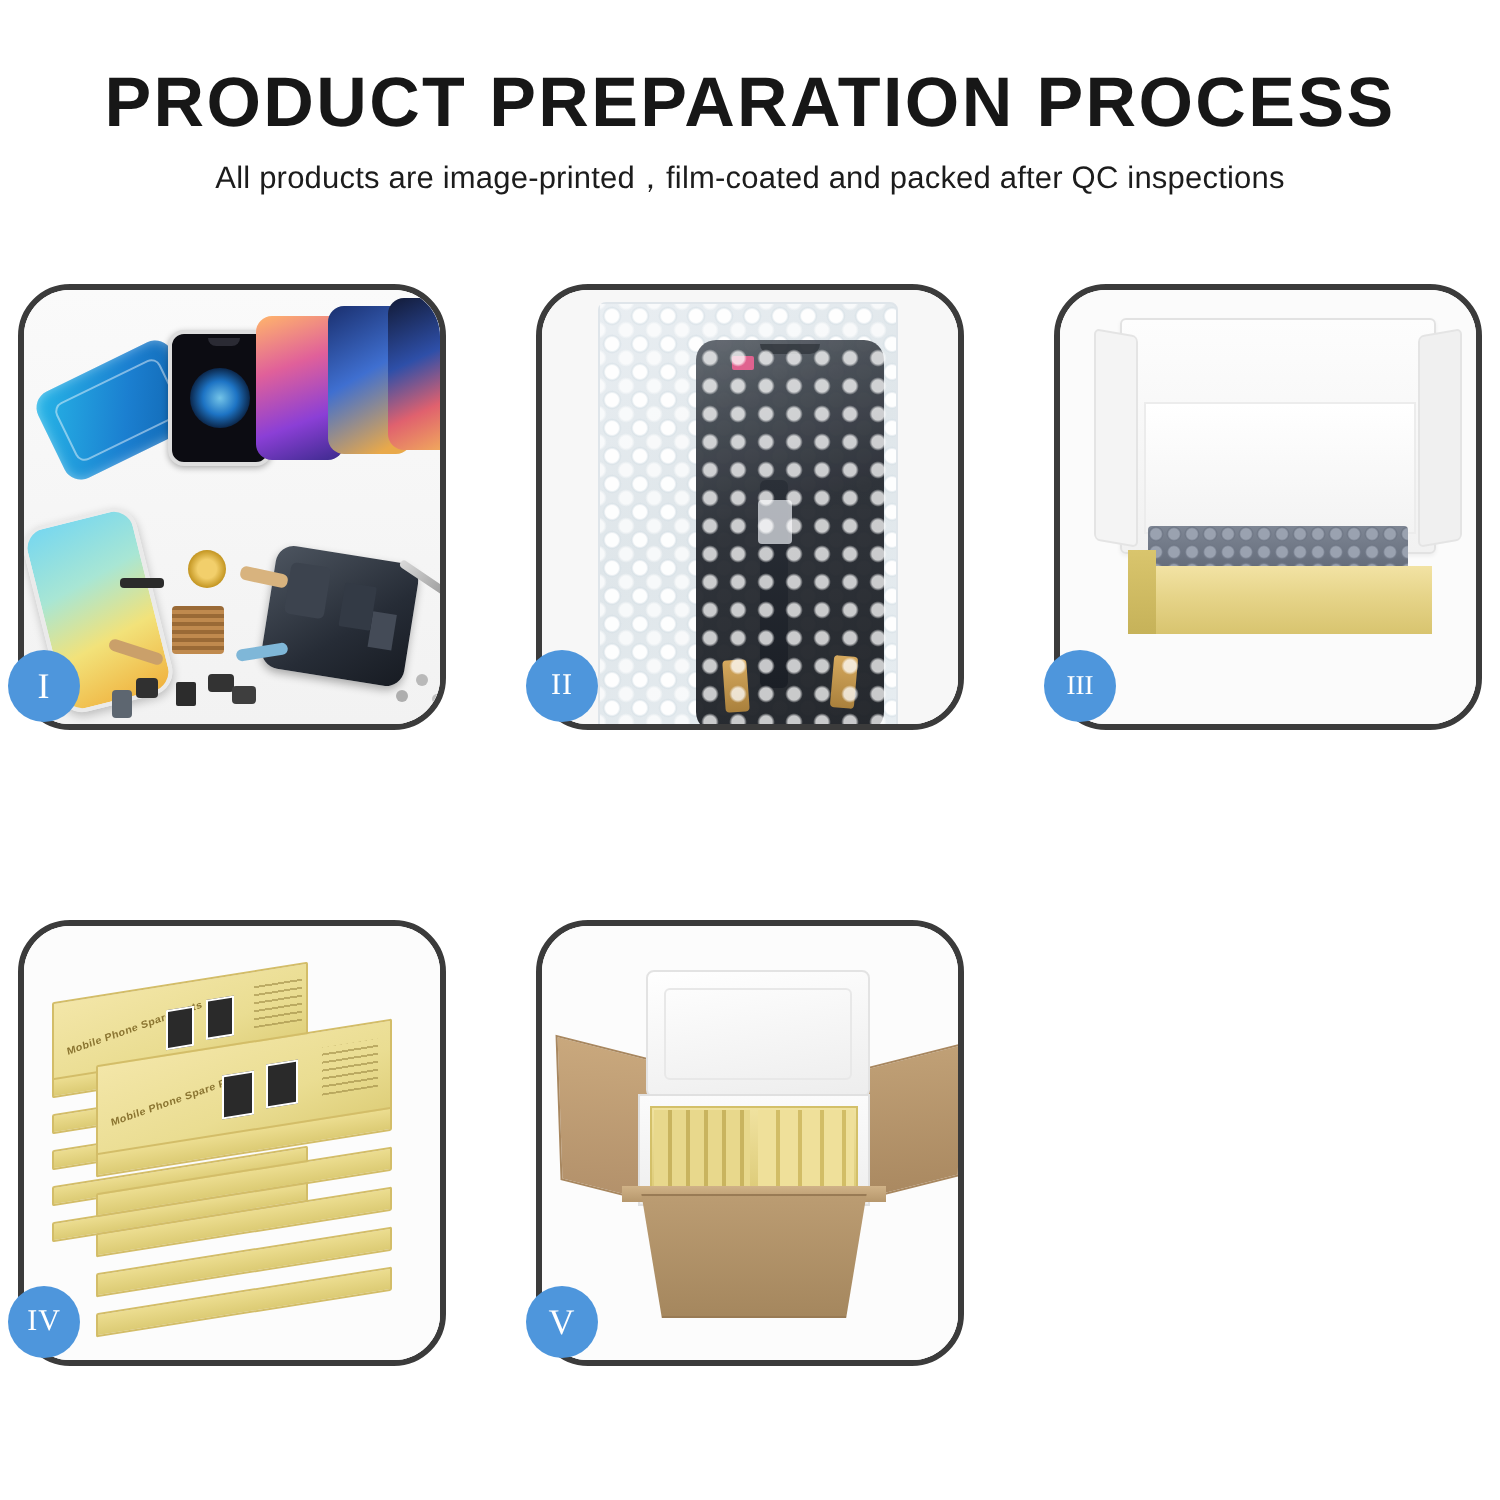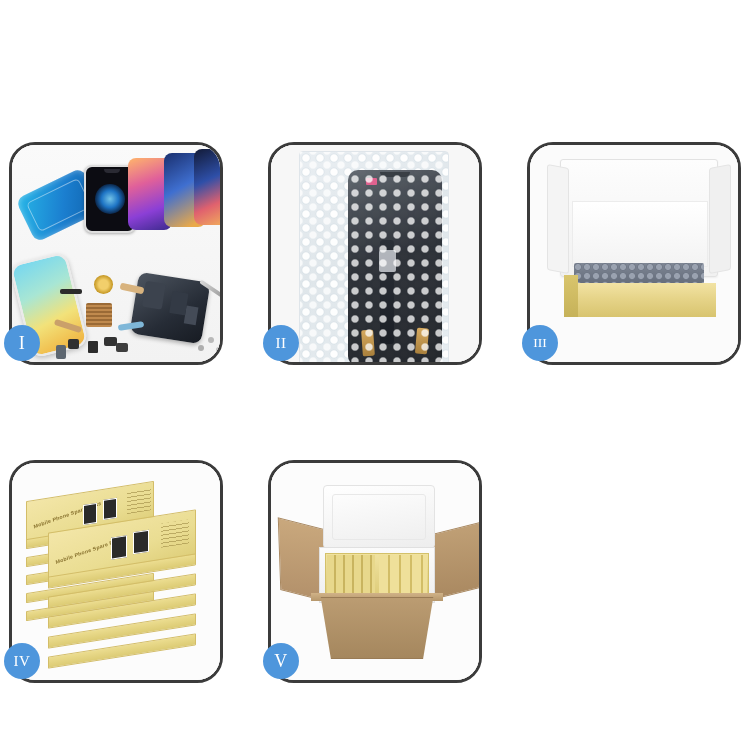--- a/index.html
+++ b/index.html
@@ -377,20 +377,22 @@
     background: linear-gradient(180deg,rgba(255,255,255,.75),rgba(245,245,245,.25));
     transform: rotate(-9deg);
   }
 </style>
 </head>
 <body>
 
 <div id="page">
 
   <div class="header">
+    <div class="title">PRODUCT PREPARATION PROCESS</div>
+    <div class="subtitle">All products are image-printed，film-coated and packed after QC inspections</div>
   </div>
 
   <div class="panel-grid">
 
     <div class="panel c1 r1">
       <div class="stage">
         <div class="p1-bg"></div>
         <div class="ph ph-tealtop"></div>
         <div class="ph ph-black"></div>
         <div class="ph ph-purple"></div>

